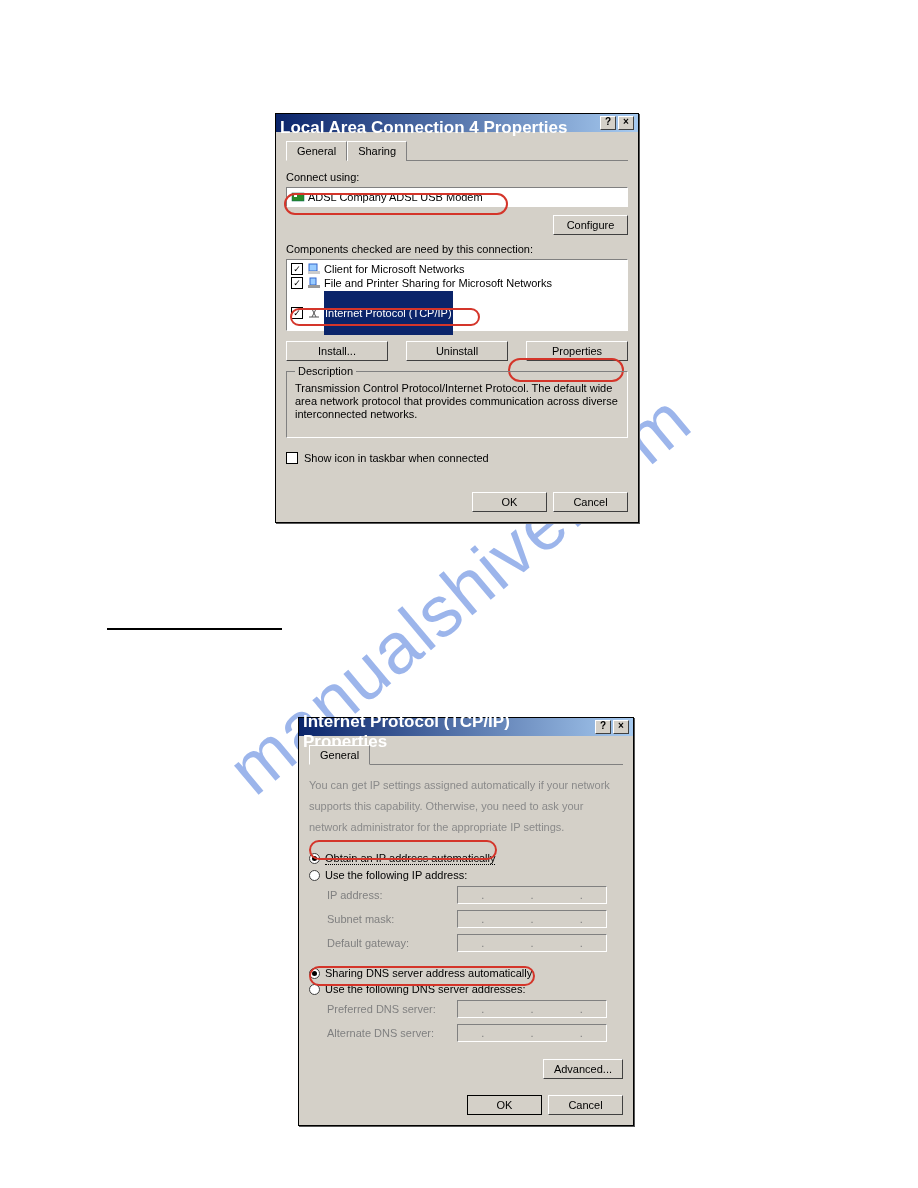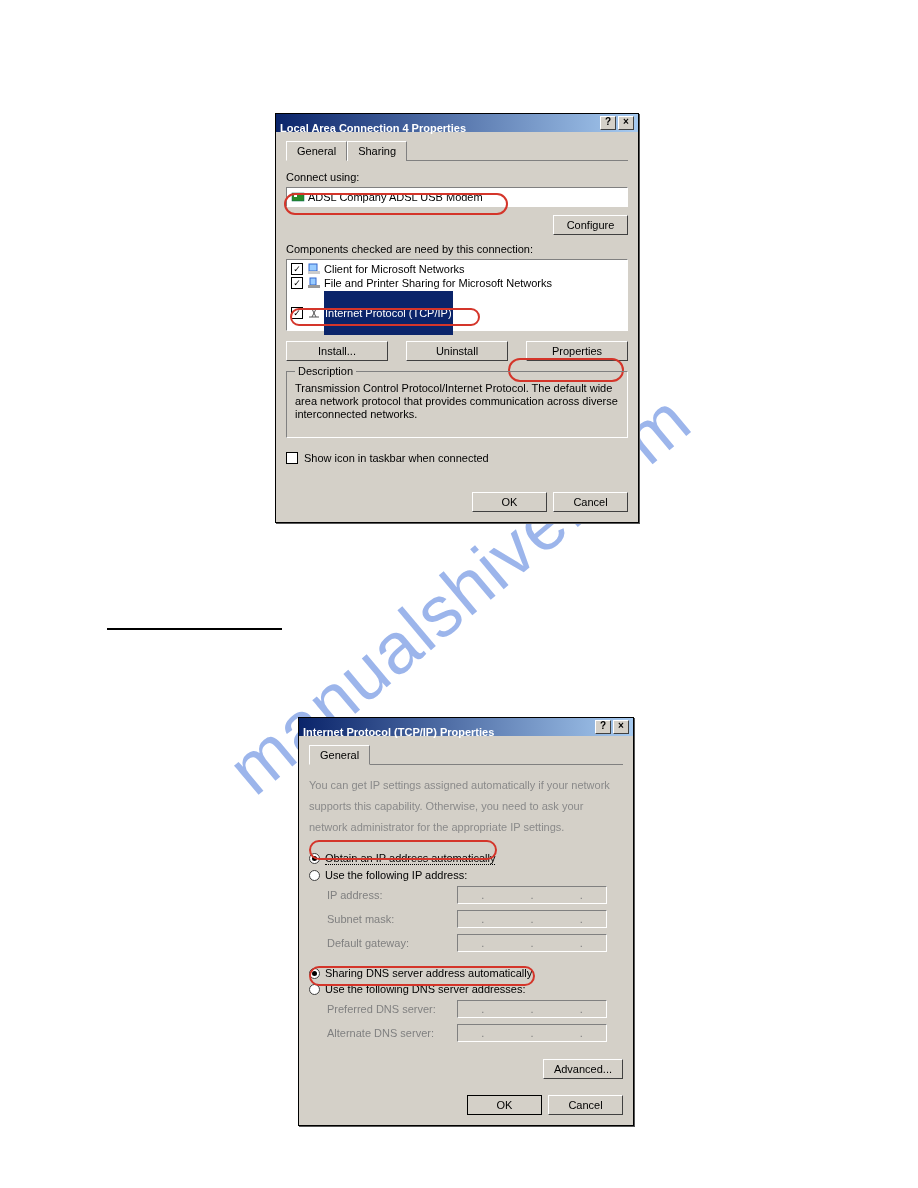--- a/index.html
+++ b/index.html
@@ -34,21 +34,21 @@
   }
   .titlebar {
     background: linear-gradient(to right, #0a246a, #a6caf0);
     color: #fff;
     font-weight: bold;
     padding: 3px 4px;
     display: flex;
     align-items: center;
     height: 18px;
   }
-  .titlebar .title { flex: 1; font-size: 11px; margin-top: 10px; }
+  .titlebar .title { flex: 1; font-size: 17px; margin-top: 10px; }
   .titlebtn {
     width: 16px; height: 14px;
     background: #d4d0c8;
     border: 1px solid #fff;
     border-right-color: #404040;
     border-bottom-color: #404040;
     margin-left: 2px;
     font-size: 10px;
     line-height: 10px;
     text-align: center;

